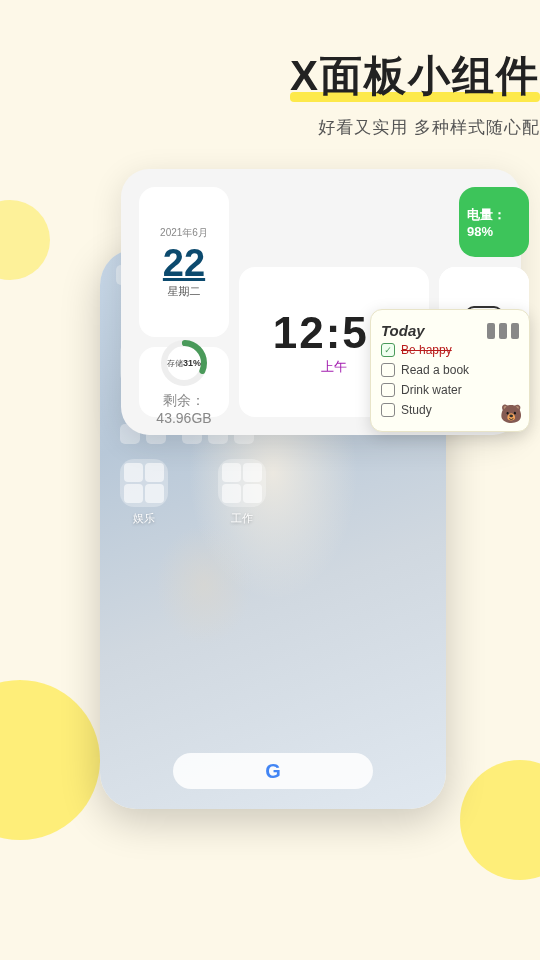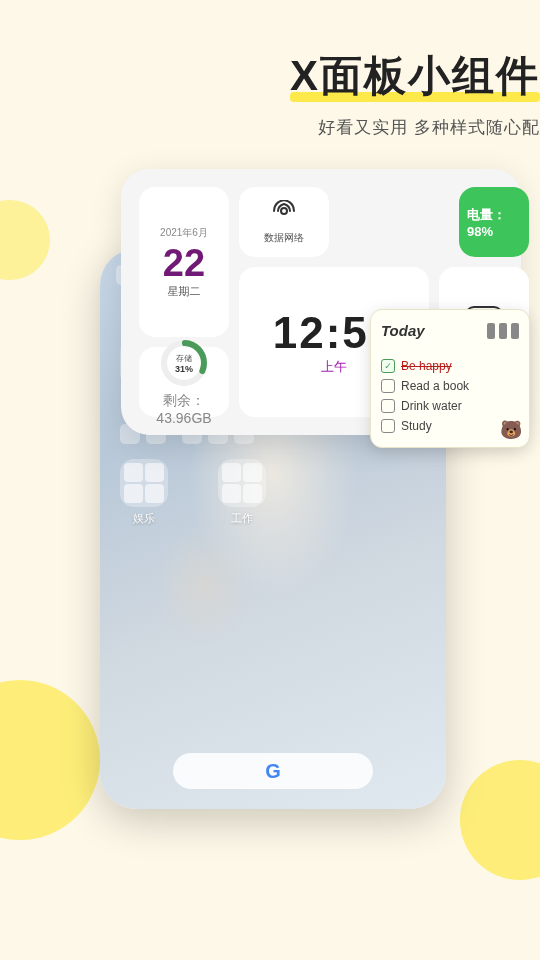--- a/index.html
+++ b/index.html
@@ -121,22 +121,23 @@
     }
 
     .date-year-month {
       font-size: 10px;
       color: #888;
       margin-bottom: 4px;
     }
     .date-day {
       font-size: 38px;
       font-weight: 700;
-      color: #701a75;
+      color: #0c4a6e;
       line-height: 1;
+      text-decoration: underline;
     }
     .date-weekday {
       font-size: 11px;
       color: #555;
       margin-top: 2px;
     }
     .tile-icon {
       font-size: 22px;
       margin-bottom: 3px;
     }
@@ -282,21 +283,21 @@
       border-radius: 12px;
       padding: 12px 10px 10px;
       box-shadow: 0 4px 16px rgba(0,0,0,0.15);
       border: 1px solid #e8e4c8;
       z-index: 3;
     }
     .todo-header {
       display: flex;
       align-items: center;
       justify-content: space-between;
-      margin-bottom: 20px;
+      margin-bottom: 4px;
     }
     .todo-title {
       font-size: 15px;
       font-weight: 700;
       color: #333;
       font-style: italic;
     }
     .todo-clips {
       display: flex;
       gap: 4px;
@@ -438,43 +439,33 @@
 
     <div class="widget-card">
       <div class="widget-grid-inner">
 
         <div class="tile tile-date" style="grid-column:1;grid-row:1/3;">
           <span class="date-year-month">2021年6月</span>
           <span class="date-day">22</span>
           <span class="date-weekday">星期二</span>
         </div>
 
-        <div class="tile" style="grid-column:2;grid-row:1;">
-          <div class="tile-icon">
-            <svg width="28" height="22" viewBox="0 0 28 22">
-              <circle cx="14" cy="11" r="3" fill="none" stroke="#333" stroke-width="2"></circle>
-              <path d="M8 11 Q8 6 14 4 Q20 6 20 11" fill="none" stroke="#333" stroke-width="2" stroke-linecap="round"></path>
-              <path d="M4 11 Q4 2 14 0 Q24 2 24 11" fill="none" stroke="#333" stroke-width="2" stroke-linecap="round"></path>
-            </svg>
-          </div>
-          <span class="tile-label">数据网络</span>
-        </div>
 
 
         <div class="tile-battery" style="grid-column:4;grid-row:1;margin-left:20px;">
           <span class="battery-text">电量：98%</span>
         </div>
 
         <div class="tile" style="grid-column:1;grid-row:3;position:relative;">
           <div style="position:relative;width:50px;height:50px;margin-bottom:4px;">
             <svg width="50" height="50">
               <circle cx="25" cy="25" r="20" fill="none" stroke="#eee" stroke-width="6"></circle>
               <circle cx="25" cy="25" r="20" fill="none" stroke="#4a9a5a" stroke-width="6" stroke-dasharray="39.6 86.4" stroke-dashoffset="31.4" stroke-linecap="round"></circle>
             </svg>
-            <div style="position:absolute;inset:0;display:flex;flex-direction:column;align-items:center;justify-content:center;">
+            <div style="position:absolute;inset:0;display:flex;flex-direction:row;align-items:center;justify-content:center;">
               <span style="font-size:8px;color:#555;">存储</span>
               <span style="font-size:9px;font-weight:700;color:#333;">31%</span>
             </div>
           </div>
           <span style="font-size:14px;color:#888;text-align:center;">剩余：43.96GB</span>
         </div>
 
         <div class="tile-time" style="grid-column:2/4;grid-row:2/4;">
           <span class="time-display">12:56</span>
           <span class="time-period">上午</span>

